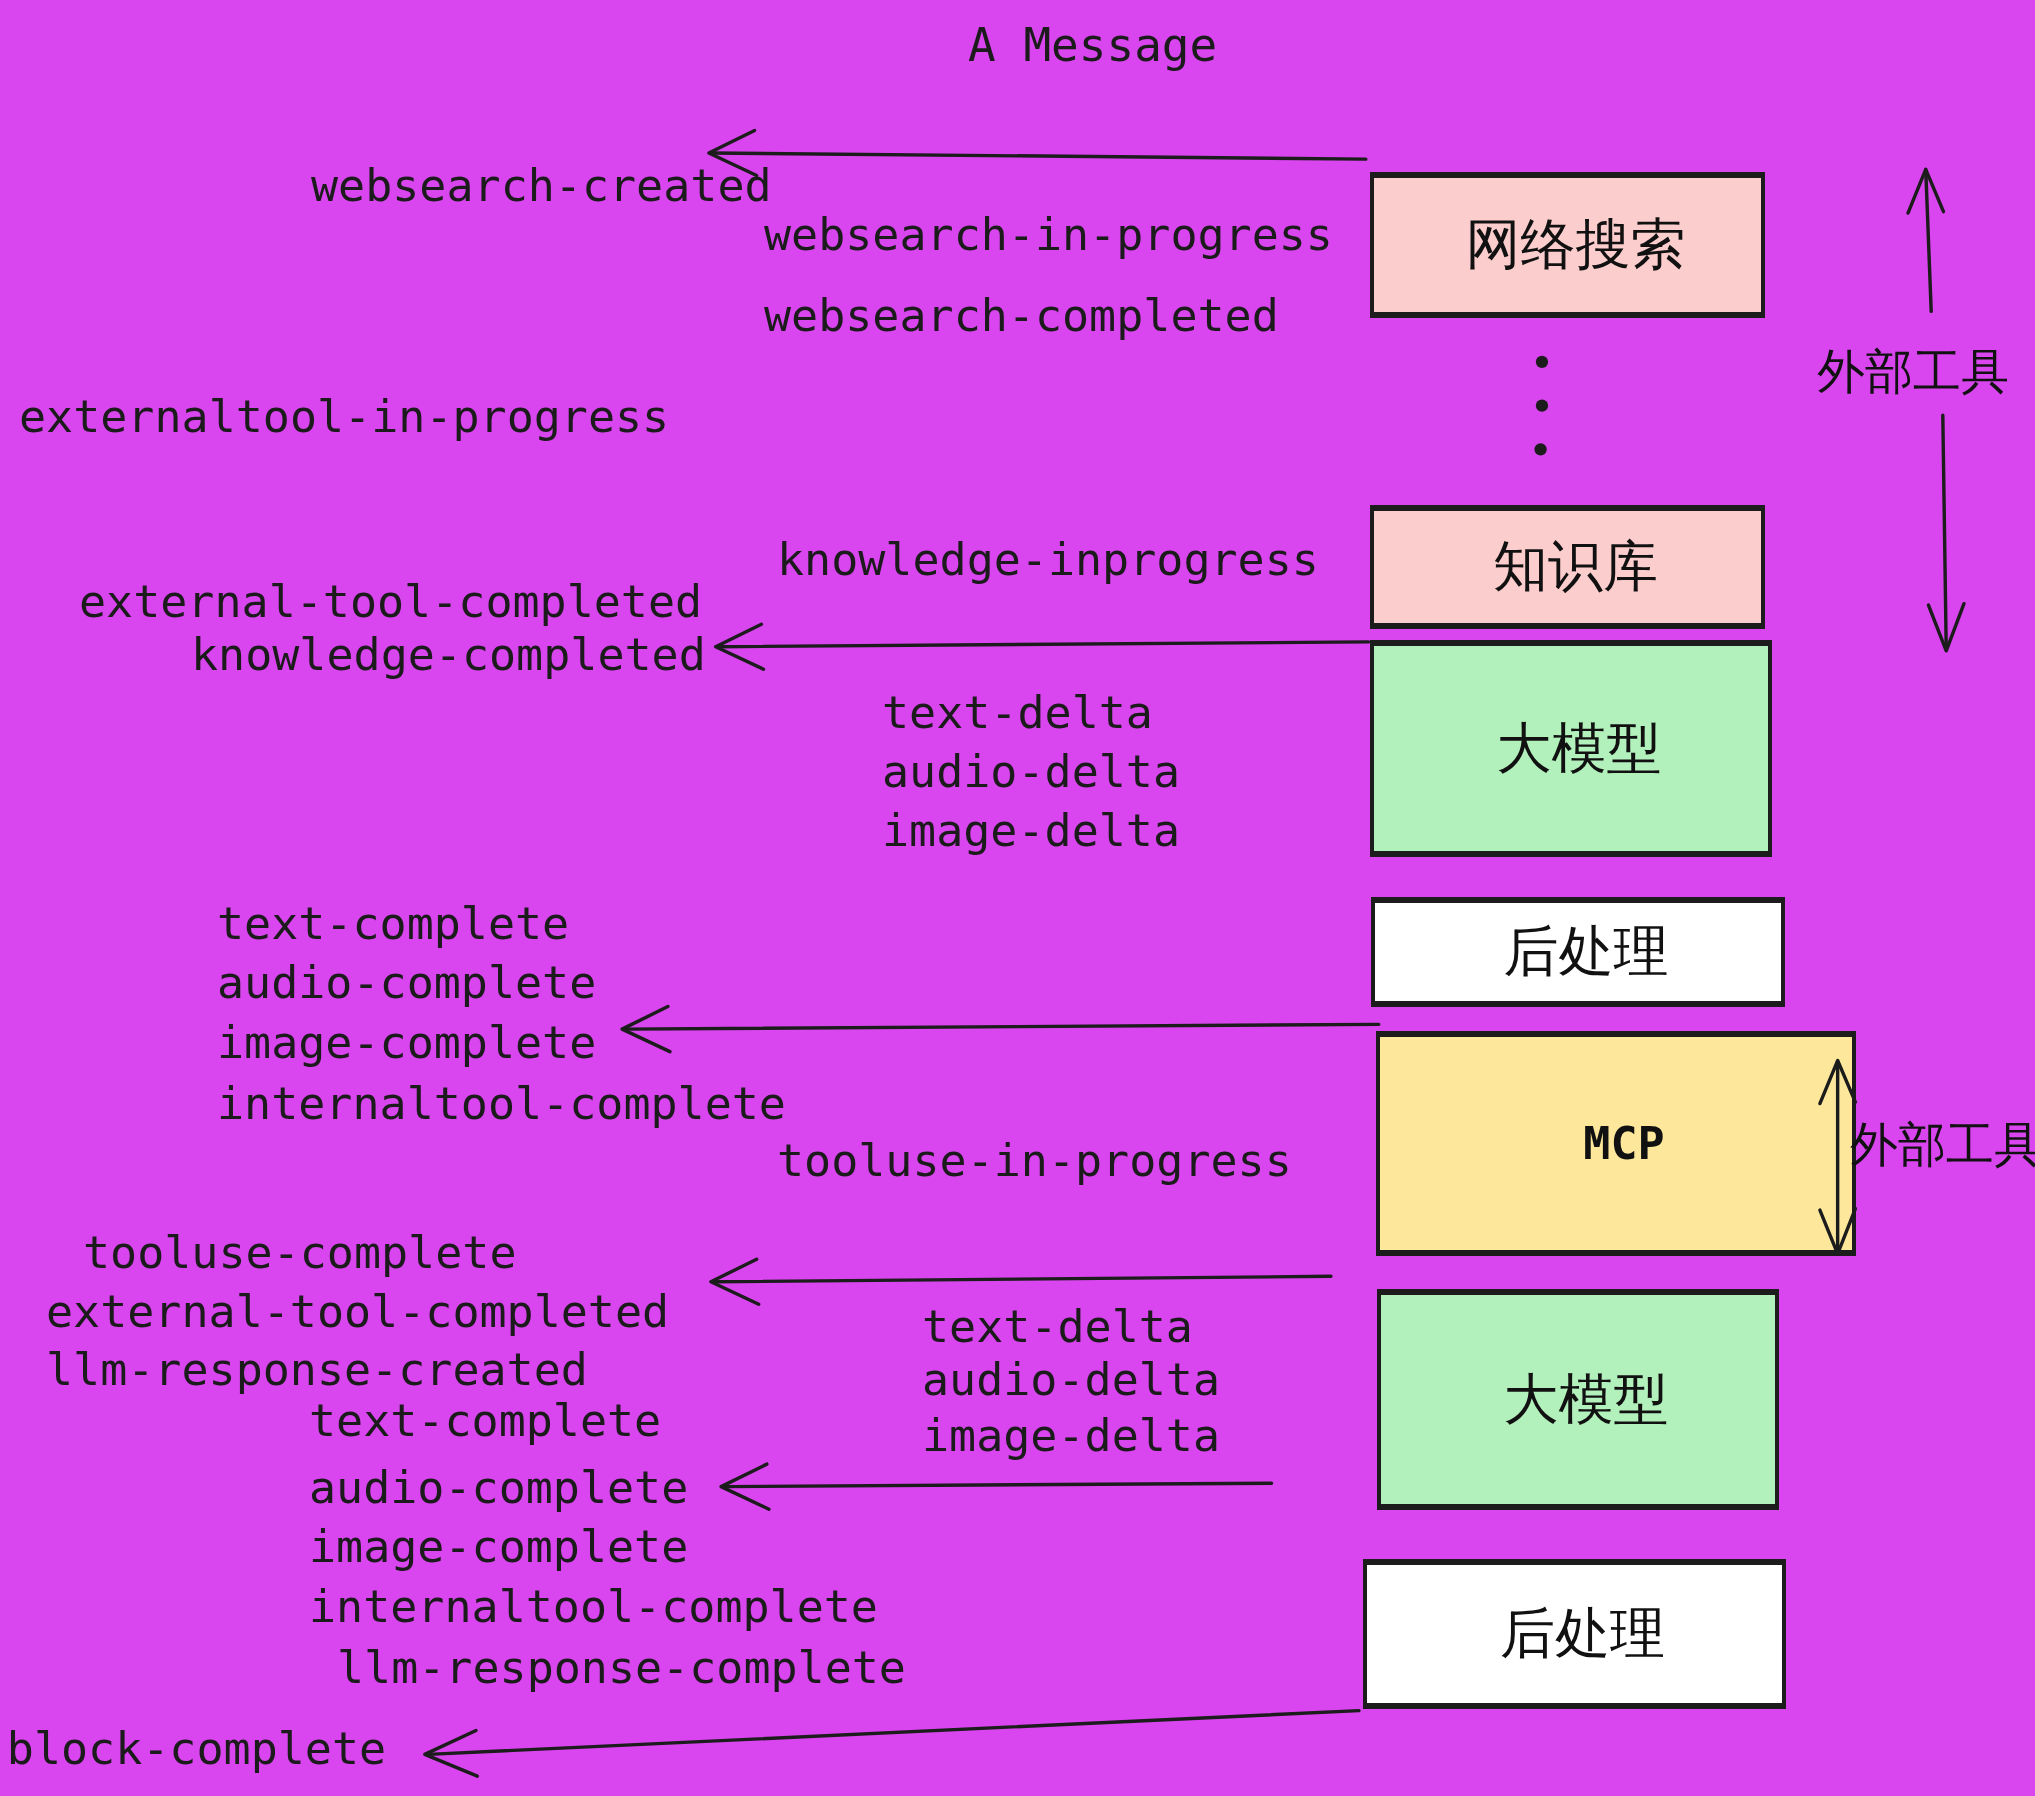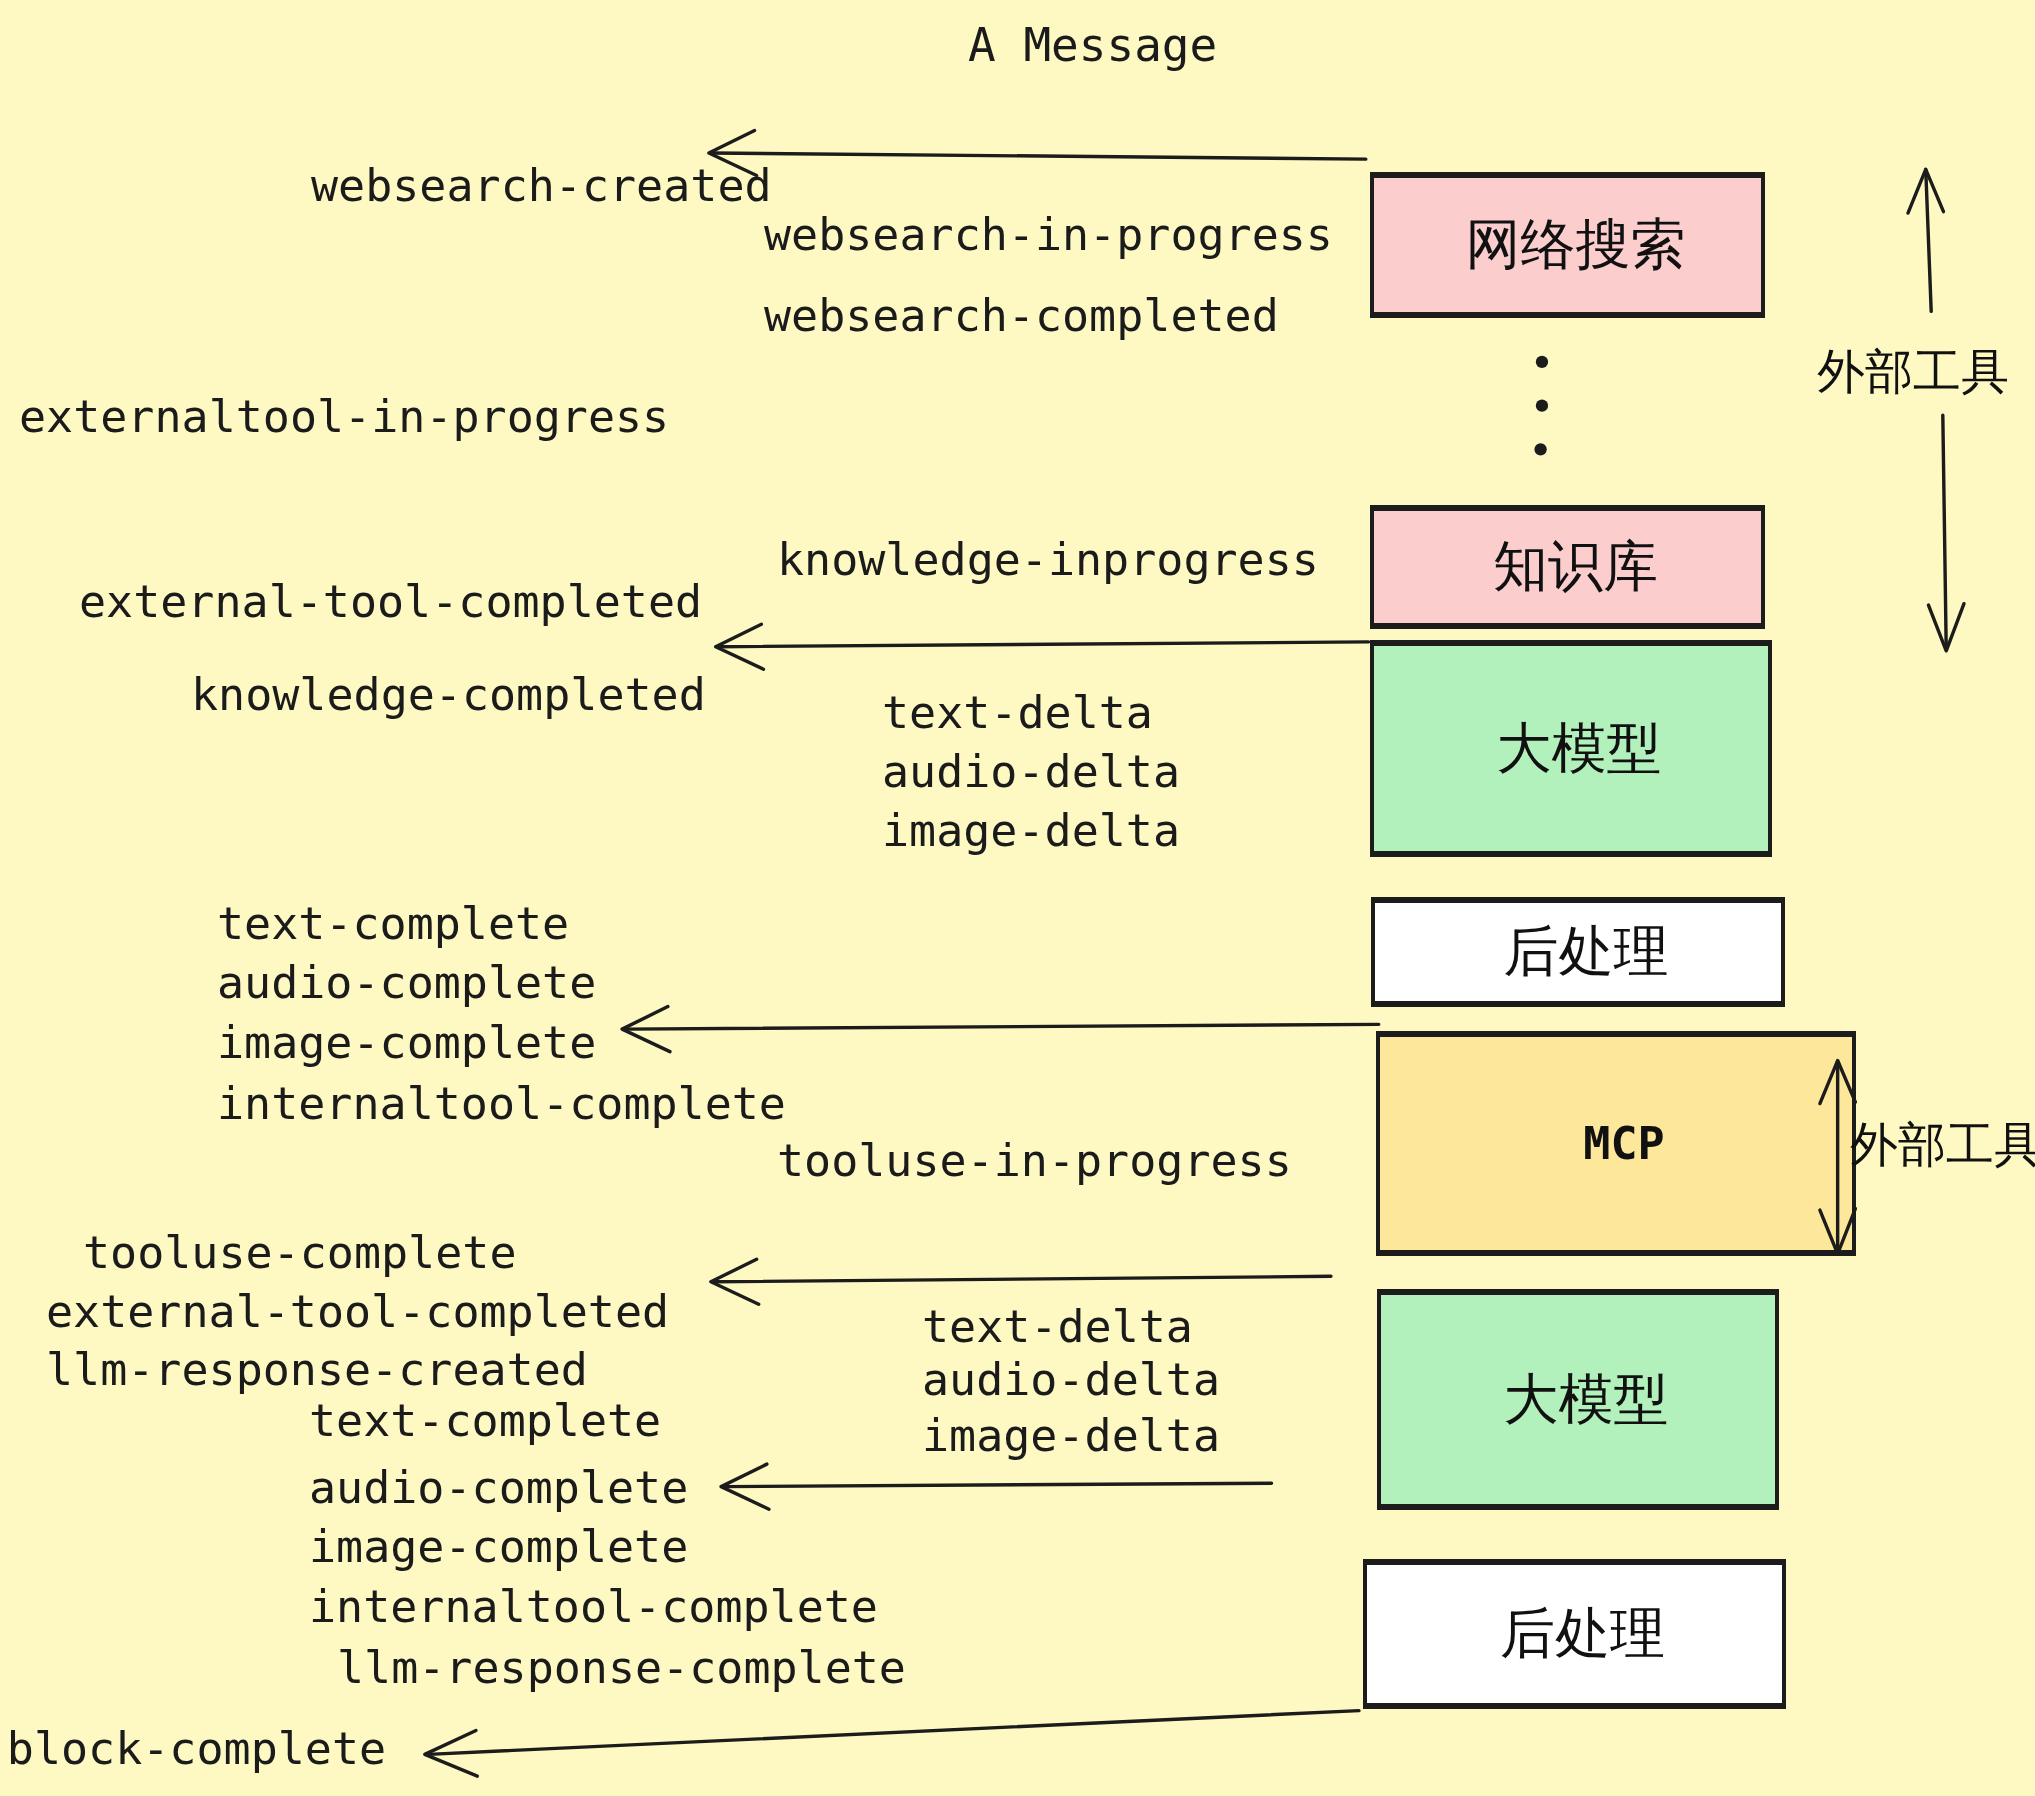--- a/index.html
+++ b/index.html
@@ -4,21 +4,21 @@
 <style>
   html, body {
     margin: 0;
     padding: 0;
     background: #ffffff;
   }
   #canvas {
     position: relative;
     width: 2035px;
     height: 1796px;
-    background: #fef9c3;
+    background: #d946ef;
     overflow: hidden;
   }
   .ev {
     position: absolute;
     font-family: "DejaVu Sans Mono", "Liberation Mono", monospace;
     font-size: 45px;
     line-height: 1.1;
     color: #1b1b1b;
     white-space: nowrap;
     z-index: 3;
@@ -114,21 +114,21 @@
 
   <div class="side-label" style="left:1817px; top:340px;">外部工具</div>
   <div class="side-label" style="left:1850px; top:1113px;">外部工具</div>
 
   <span class="ev" style="left:764px; top:210px;">websearch-in-progress</span>
   <span class="ev" style="left:311px;  top:161px;">websearch-created</span>
   <span class="ev" style="left:764px; top:291px;">websearch-completed</span>
   <span class="ev" style="left:19px;   top:392px;">externaltool-in-progress</span>
   <span class="ev" style="left:777px; top:535px;">knowledge-inprogress</span>
   <span class="ev" style="left:79px;  top:577px;">external-tool-completed</span>
-  <span class="ev" style="left:191px;  top:630px;margin-top:40px;">knowledge-completed</span>
+  <span class="ev" style="left:191px;  top:630px;">knowledge-completed</span>
   <span class="ev" style="left:882px; top:688px;">text-delta</span>
   <span class="ev" style="left:882px; top:747px;">audio-delta</span>
   <span class="ev" style="left:882px; top:806px;">image-delta</span>
   <span class="ev" style="left:217px;  top:899px;">text-complete</span>
   <span class="ev" style="left:217px;  top:958px;">audio-complete</span>
   <span class="ev" style="left:217px;  top:1018px;">image-complete</span>
   <span class="ev" style="left:217px;  top:1079px;">internaltool-complete</span>
   <span class="ev" style="left:777px; top:1136px;">tooluse-in-progress</span>
   <span class="ev" style="left:46px;   top:1228px;margin-left:37px;">tooluse-complete</span>
   <span class="ev" style="left:46px;   top:1287px;">external-tool-completed</span>

